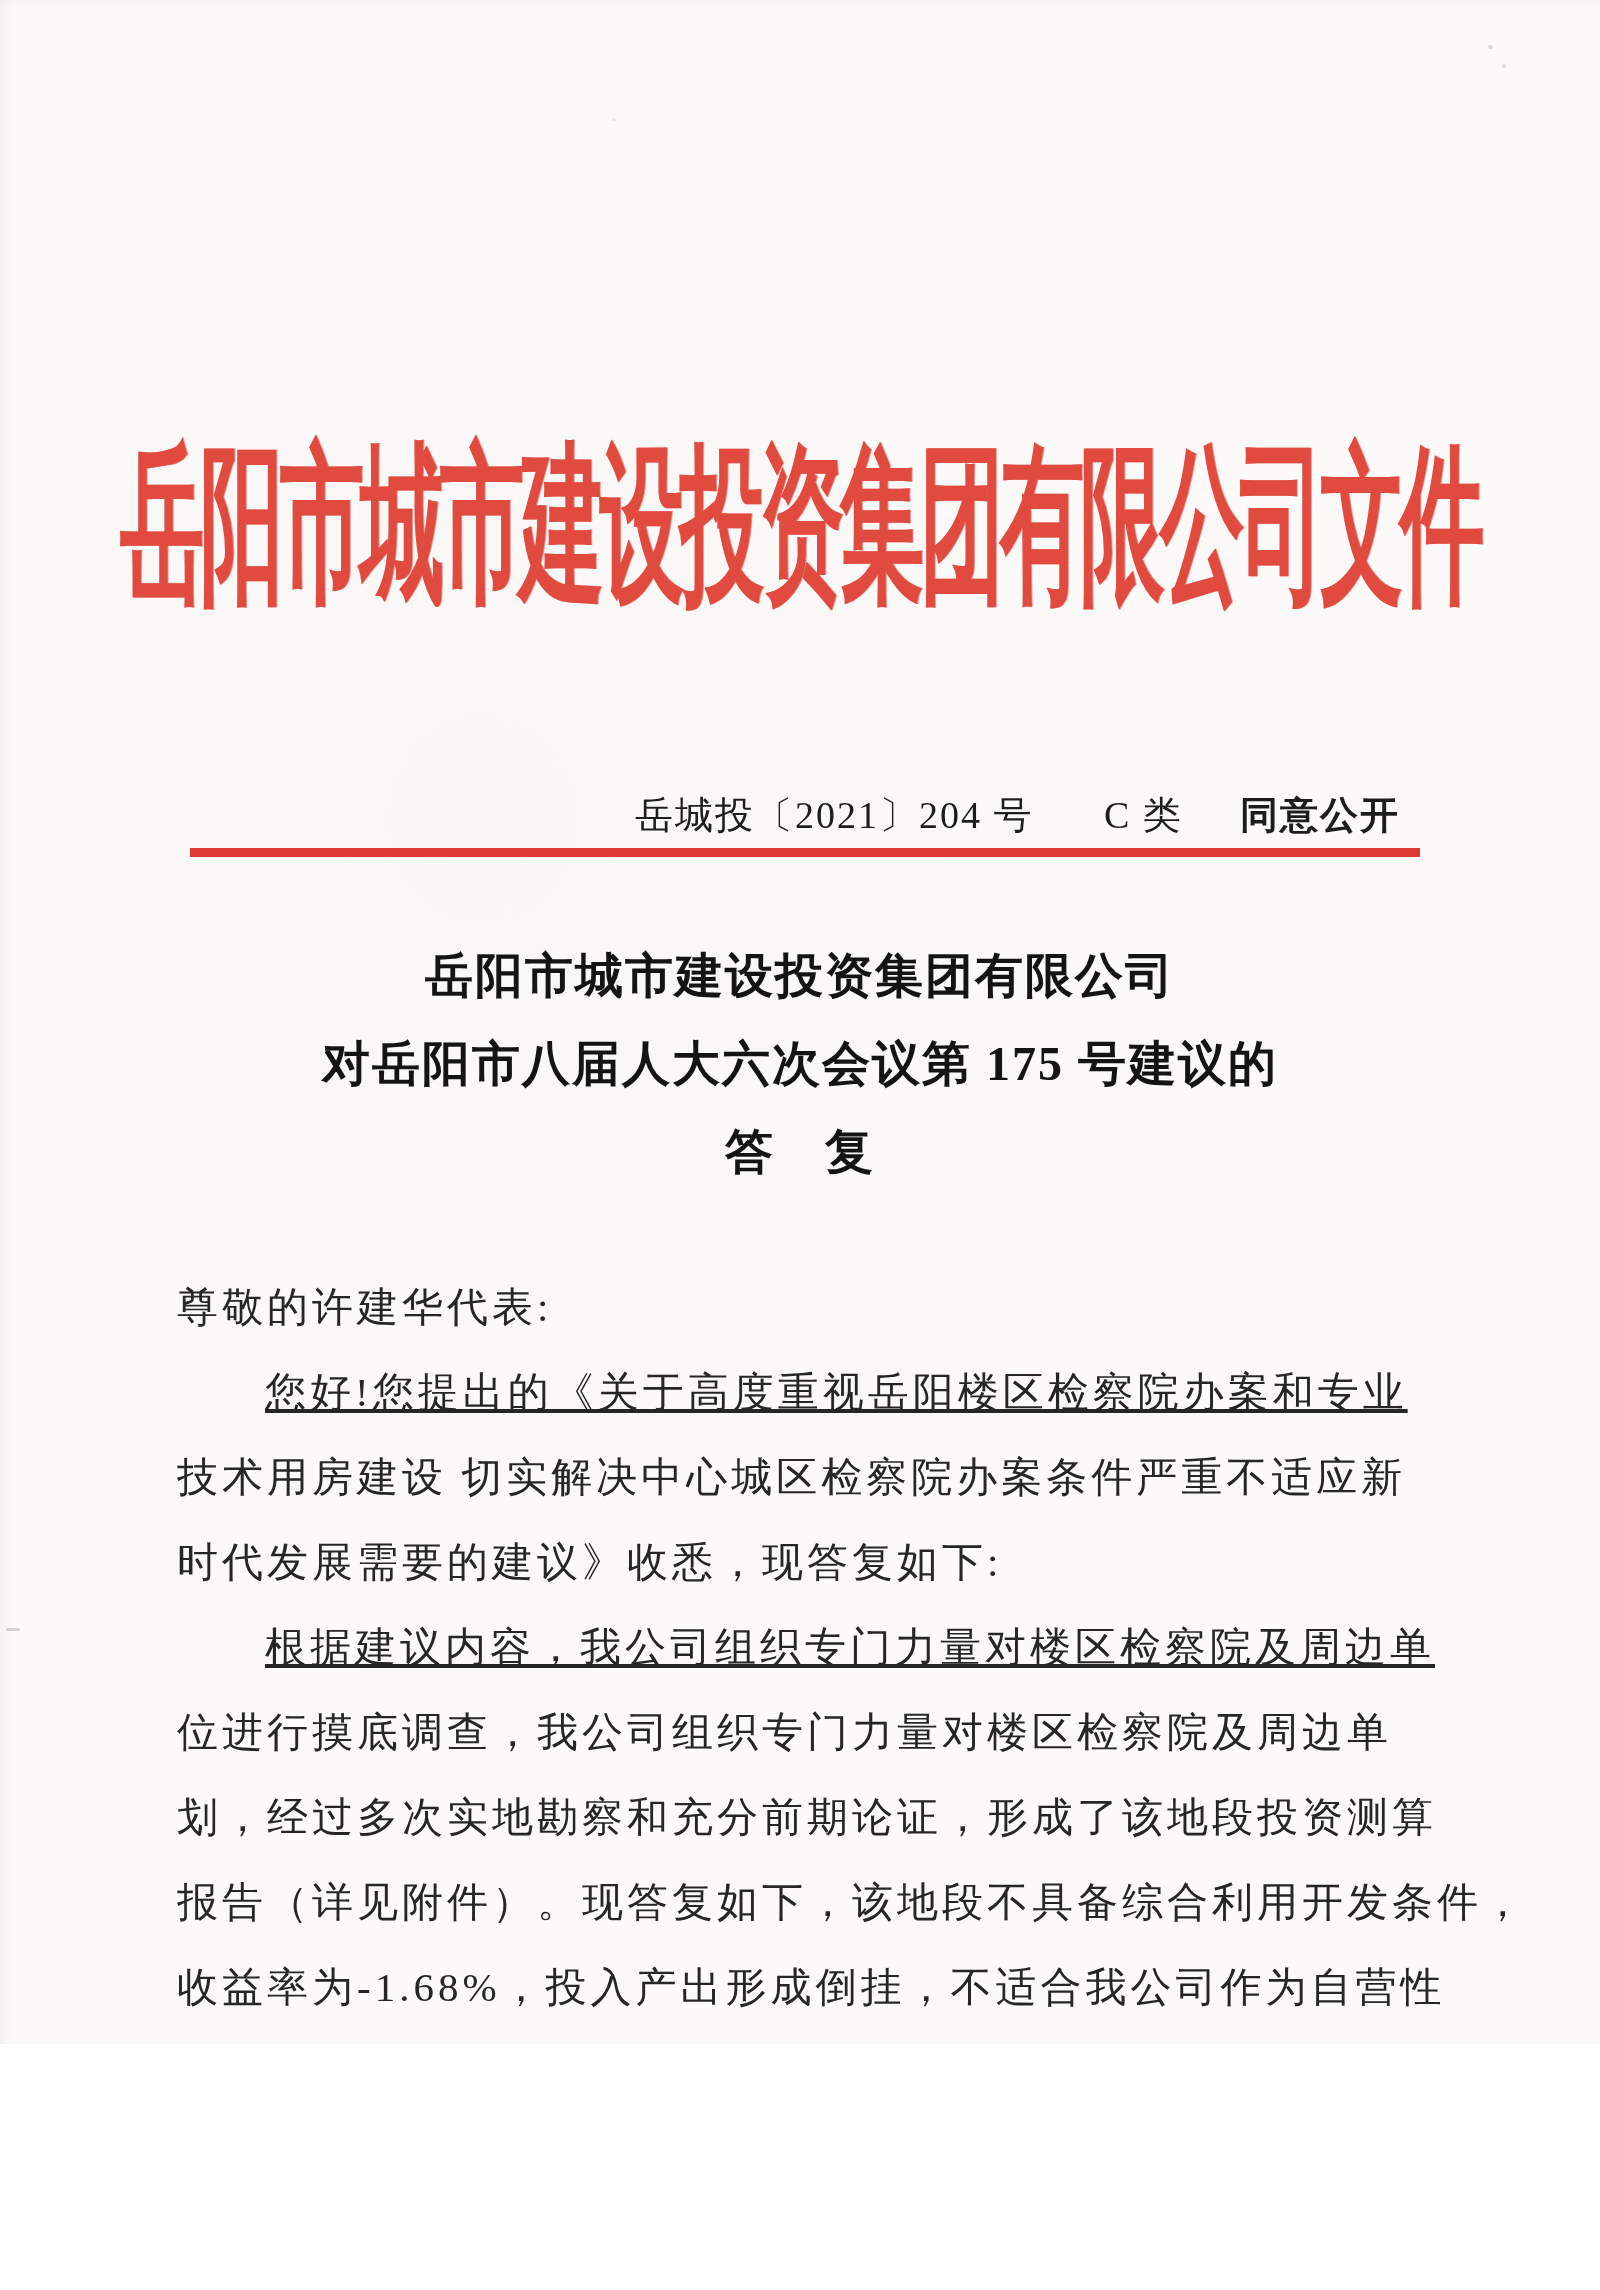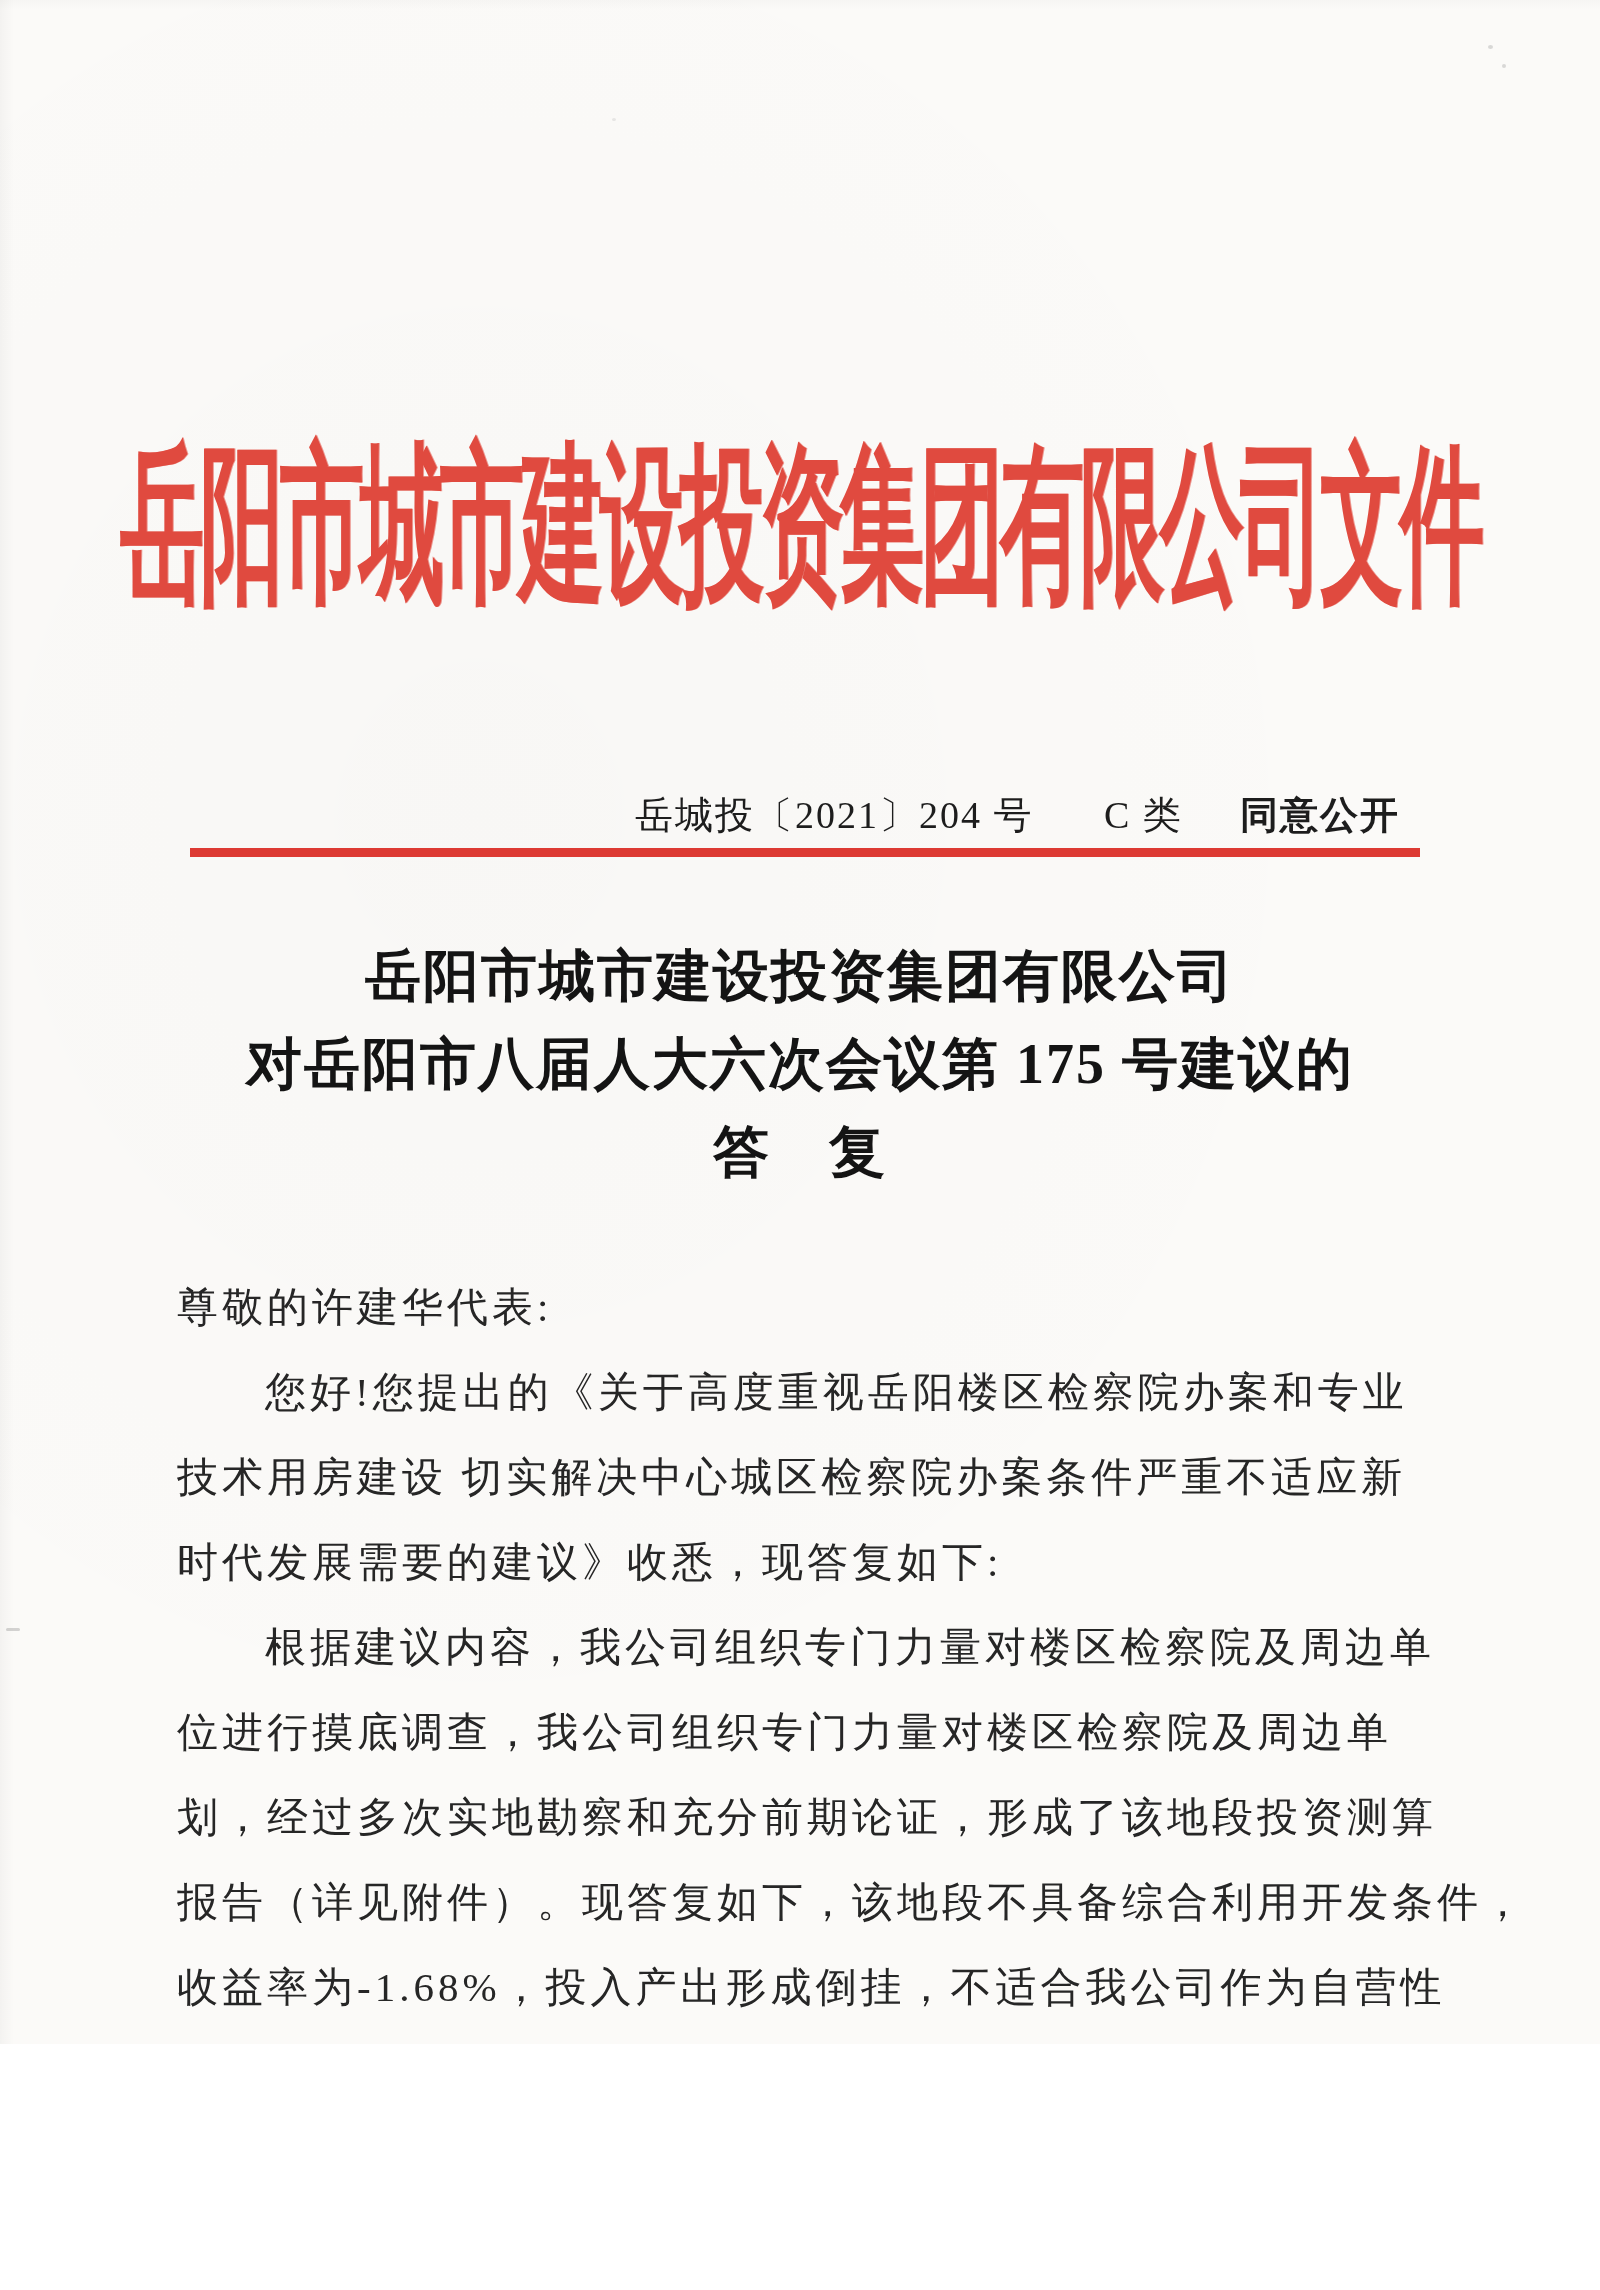--- a/index.html
+++ b/index.html
@@ -67,39 +67,39 @@
     height: 9px;
     background: #dd3a33;
   }
 
   .title-block {
     position: absolute;
     top: 932px;
     left: 15px;
     width: 1570px;
     text-align: center;
-    font-size: 56px;
+    font-size: 48px;
     line-height: 88px;
     font-weight: bold;
     color: #141414;
     letter-spacing: 2px;
   }
 
   .body-block {
     position: absolute;
     top: 1265px;
     left: 177px;
     width: 1250px;
     font-size: 41px;
     line-height: 85px;
     color: #262626;
     letter-spacing: 4px;
   }
   .body-block .line { white-space: nowrap; }
-  .body-block .indent { padding-left: 88px; }
+  .body-block .indent { padding-left: 88px; text-decoration: underline; }
 
   .page-number {
     position: absolute;
     top: 2142px;
     left: 0;
     width: 1580px;
     text-align: center;
     font-size: 30px;
     color: #3a3a3a;
     font-family: "DejaVu Sans", "Liberation Sans", sans-serif;

